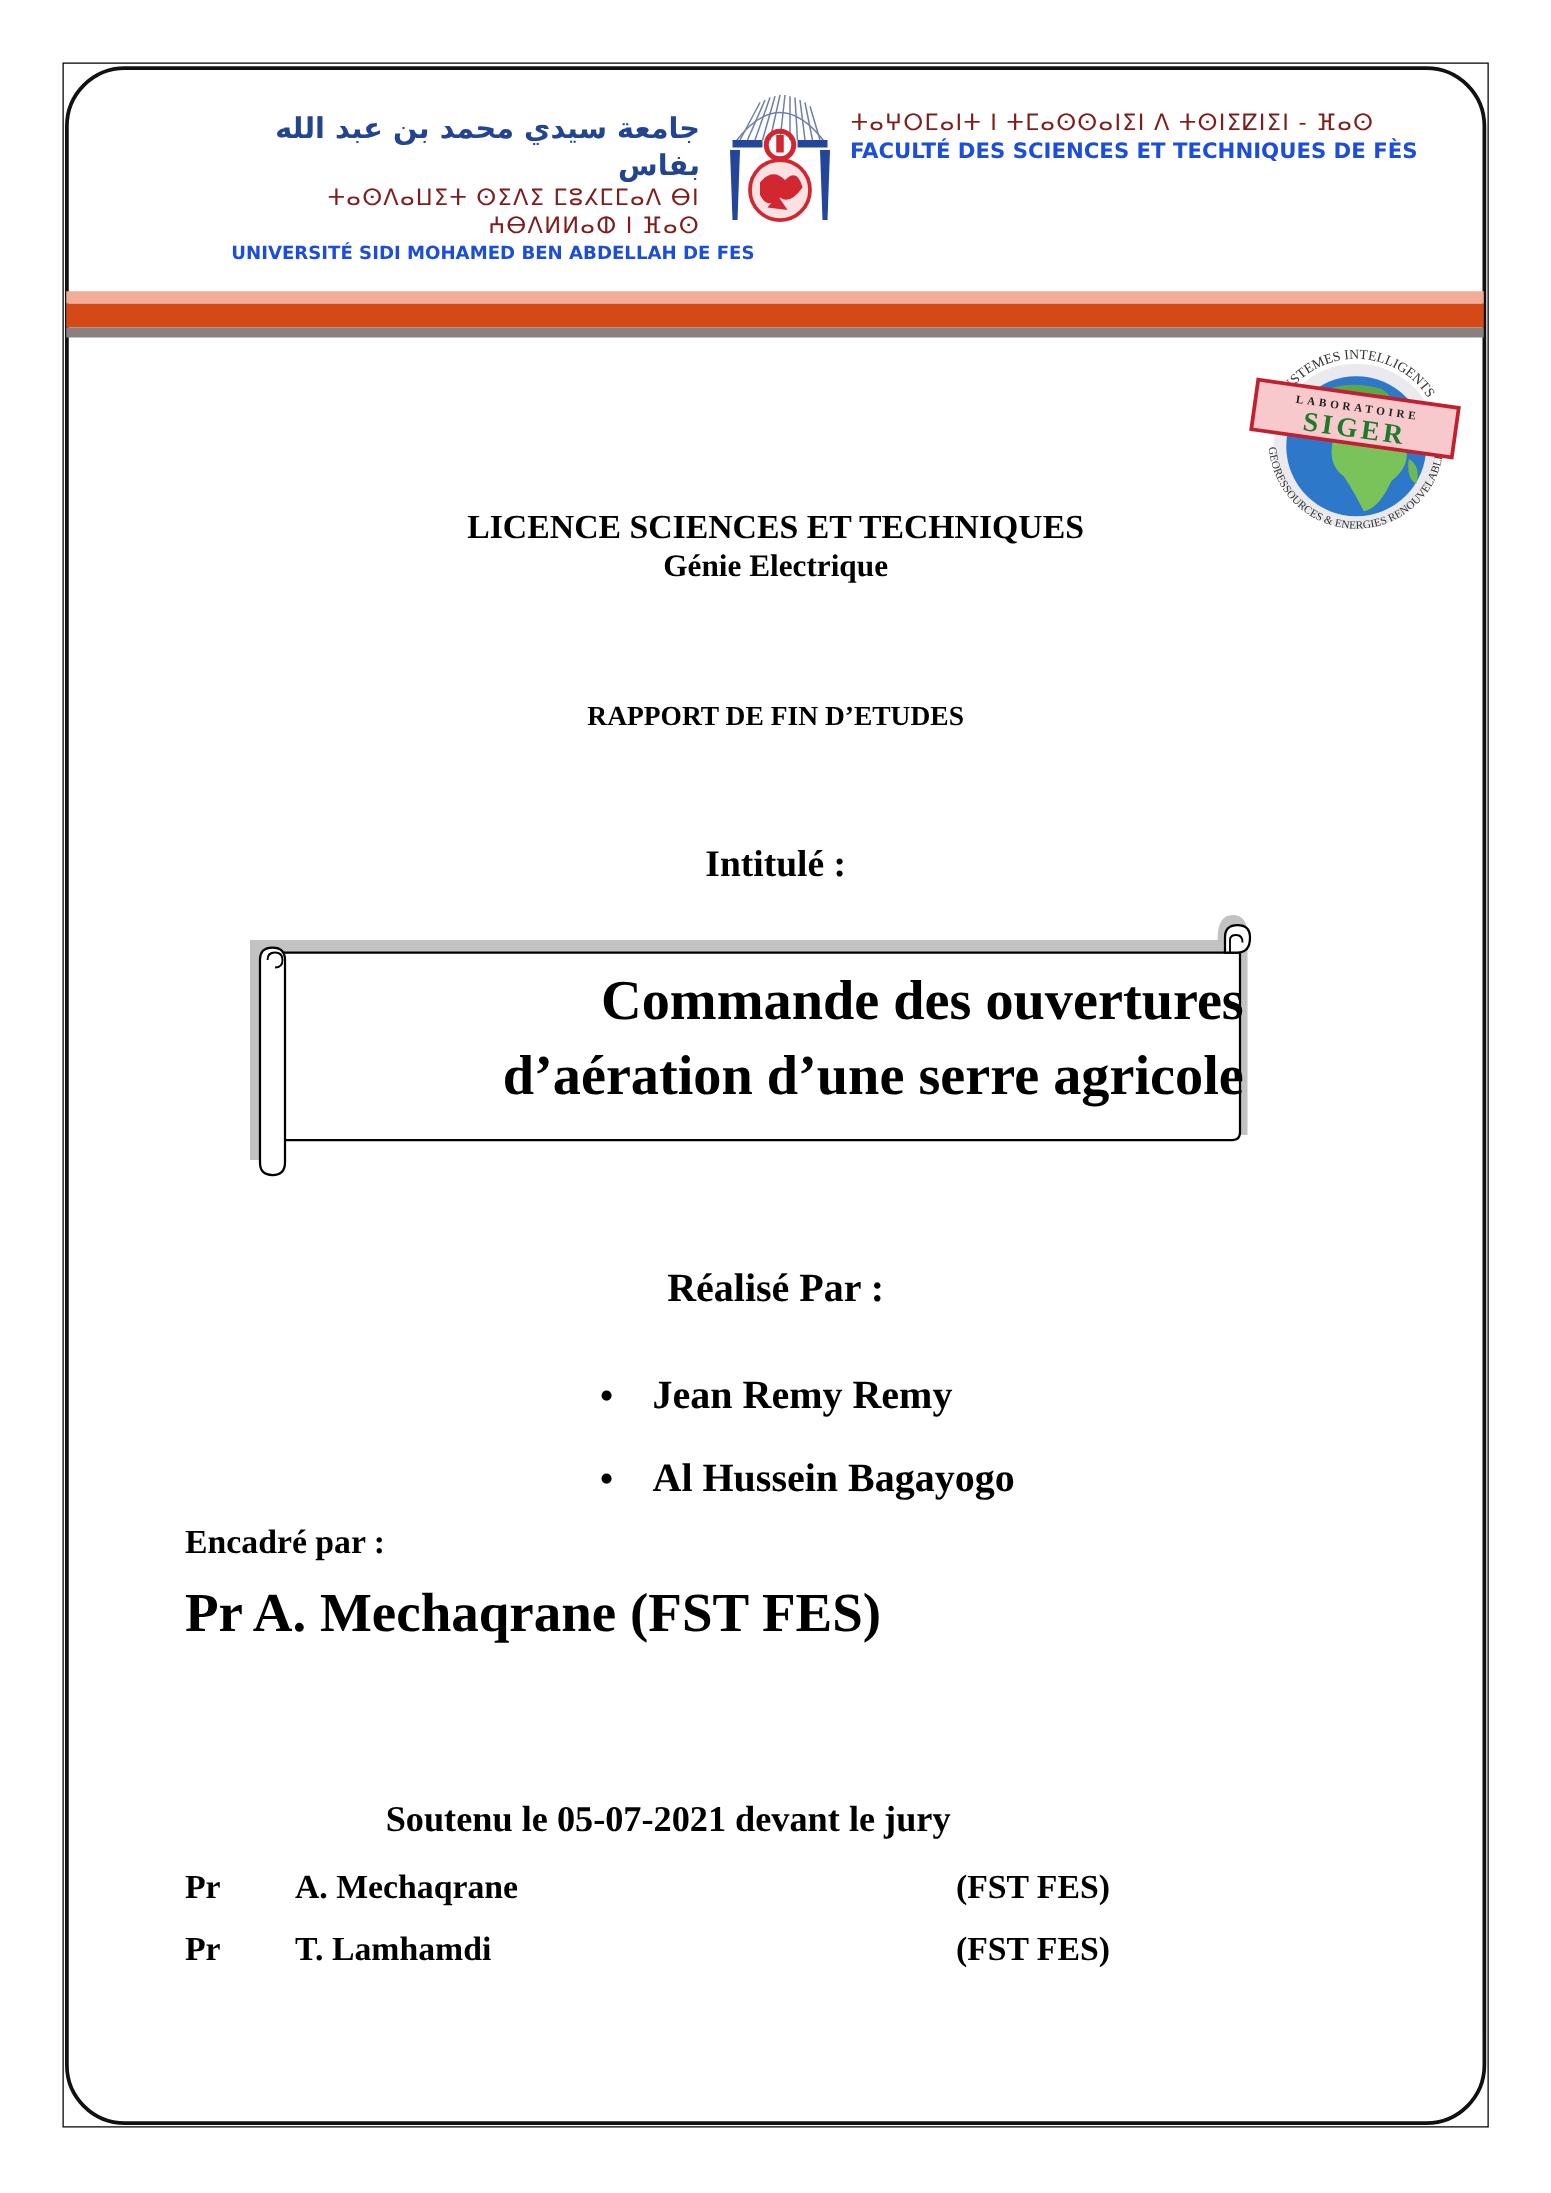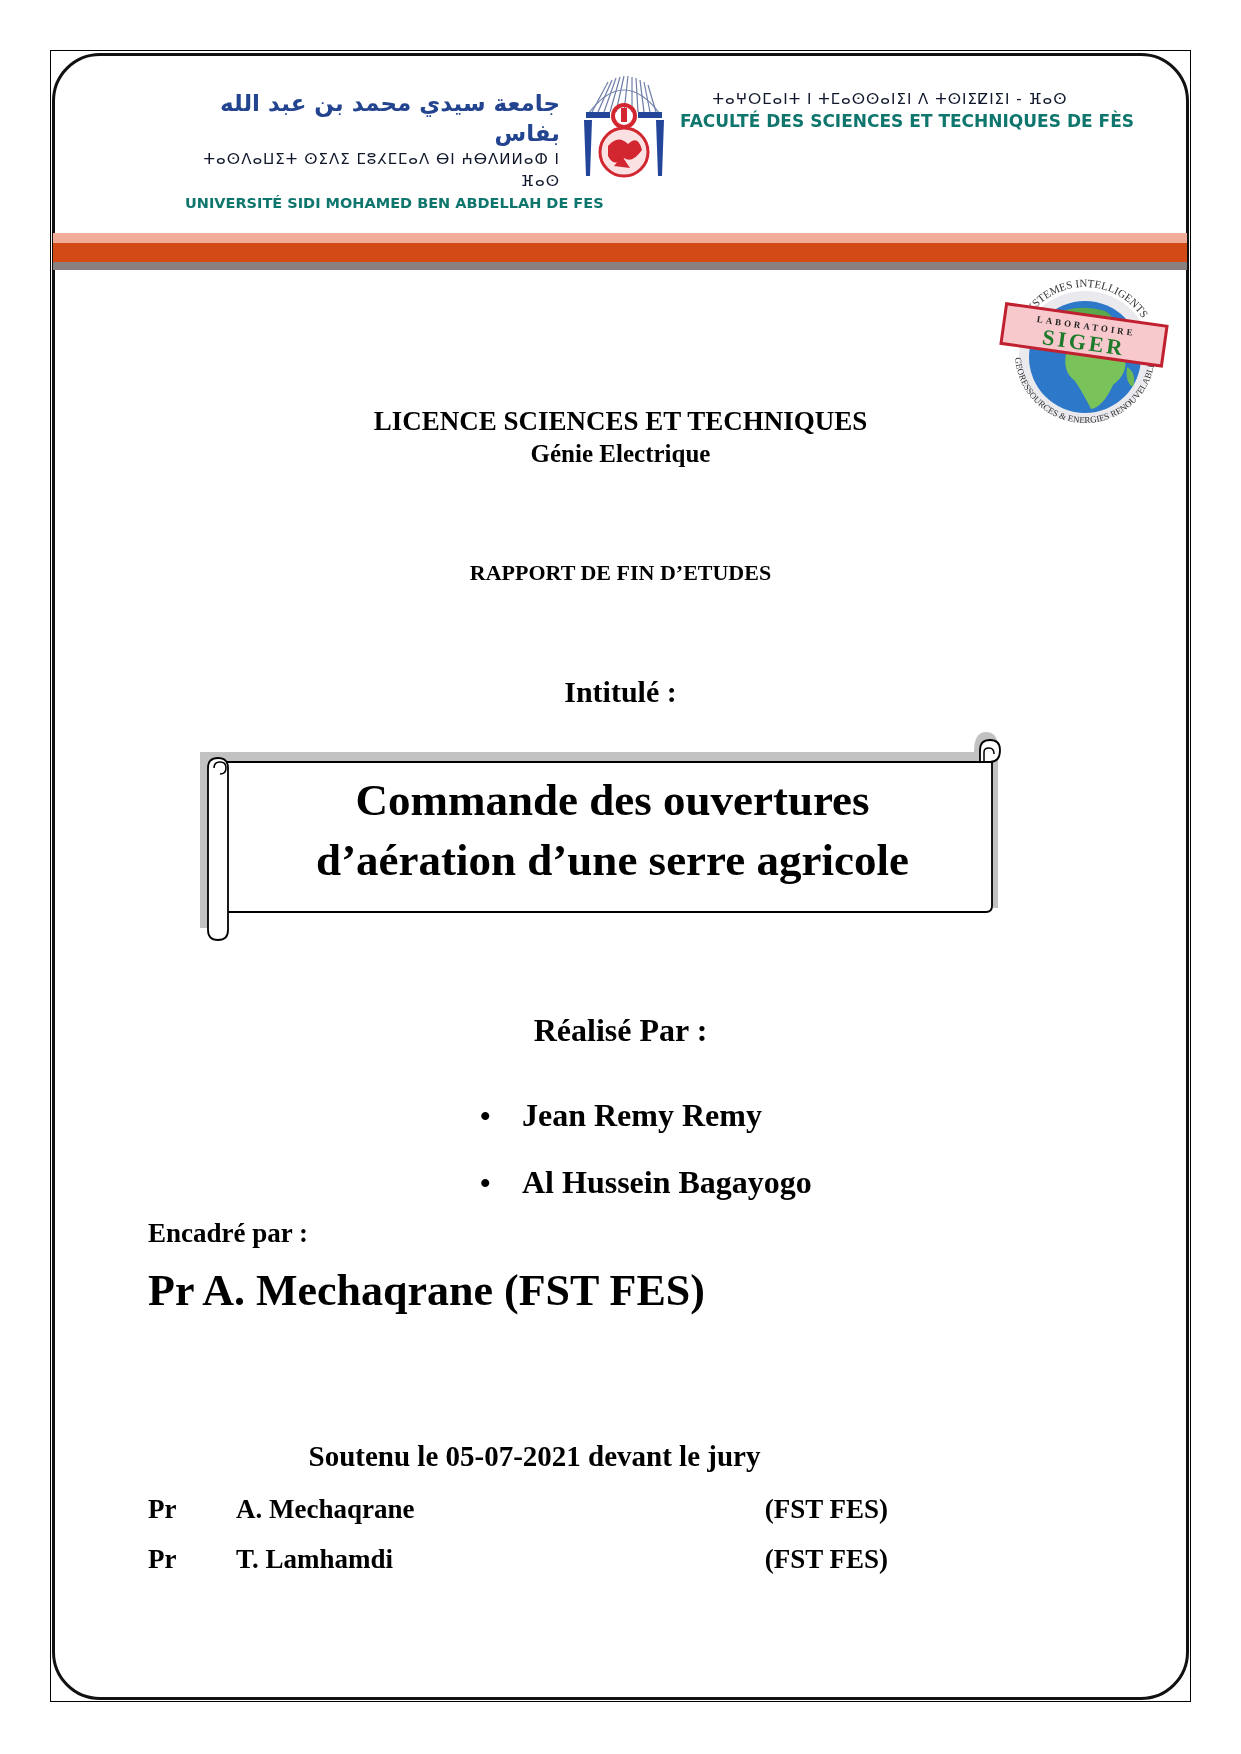--- a/index.html
+++ b/index.html
@@ -7,35 +7,35 @@
   .abs { position:absolute; }
   .outer-frame { left:50px; top:50px; width:1141px; height:1652px; border:1.5px solid #000; box-sizing:border-box; }
   .inner-frame { left:52px; top:53px; width:1137px; height:1647px; border:3px solid #111; border-radius:48px; box-sizing:border-box; }
   .stripe-top { left:53px; top:233px; width:1134px; height:10px; background:#f2ad98; }
   .stripe-mid { left:53px; top:243px; width:1134px; height:19px; background:#d44a17; }
   .stripe-bot { left:53px; top:262px; width:1134px; height:8px; background:#8a8080; }
 
   .uni-block { left:185px; top:88px; width:375px; text-align:right; color:#1e3f8f; }
   .fac-block { left:680px; top:88px; width:420px; text-align:center; color:#1e3f8f; }
   .arabic { font-family:"DejaVu Sans", sans-serif; font-weight:bold; font-size:23px; direction:rtl; line-height:30px; color:#23448f; }
-  .tifinagh { font-family:"DejaVu Sans", sans-serif; font-size:15px; line-height:22px; letter-spacing:1px; color:#0f172a; }
-  .latin-name { font-family:"DejaVu Sans", sans-serif; font-weight:bold; font-size:14.5px; line-height:22px; color:#0f766e; white-space:nowrap; }
+  .tifinagh { font-family:"DejaVu Sans", sans-serif; font-size:18px; line-height:22px; letter-spacing:1px; color:#7f1d1d; }
+  .latin-name { font-family:"DejaVu Sans", sans-serif; font-weight:bold; font-size:14.5px; line-height:22px; color:#1d4ed8; white-space:nowrap; }
   .fac-block .latin-name { font-size:17px; }
 
   .emblem { left:578px; top:72px; width:92px; height:112px; }
   .siger { left:995px; top:275px; width:180px; height:160px; }
 
   .center-text { left:0; width:1241px; text-align:center; font-weight:bold; }
   .t-licence { top:406px; font-size:27px; }
   .t-genie { top:440px; font-size:25px; }
   .t-rapport { top:560px; font-size:22px; }
   .t-intitule { top:675px; font-size:30px; }
 
   .scroll-wrap { left:192px; top:728px; width:820px; height:215px; }
-  .scroll-title { left:230px; top:770px; width:765px; text-align:center; font-family:"Liberation Serif", serif; font-weight:bold; font-size:45px; line-height:60px; }
+  .scroll-title { left:230px; top:770px; width:765px; text-align:right; font-family:"Liberation Serif", serif; font-weight:bold; font-size:45px; line-height:60px; }
 
   .realise { top:1012px; font-size:32px; }
   .student { left:480px; font-weight:bold; font-size:32px; white-space:nowrap; }
   .student .bullet { display:inline-block; width:42px; font-size:30px; }
   .encadre { left:148px; top:1218px; font-weight:bold; font-size:27px; }
   .supervisor { left:148px; top:1265px; font-weight:bold; font-size:44px; }
   .soutenu { left:0; top:1440px; width:1069px; text-align:center; font-weight:bold; font-size:29px; }
   .jury-row { left:148px; width:740px; font-weight:bold; font-size:27px; height:36px; }
   .jury-row span { position:absolute; top:0; white-space:nowrap; }
   .jury-title { left:0; }

